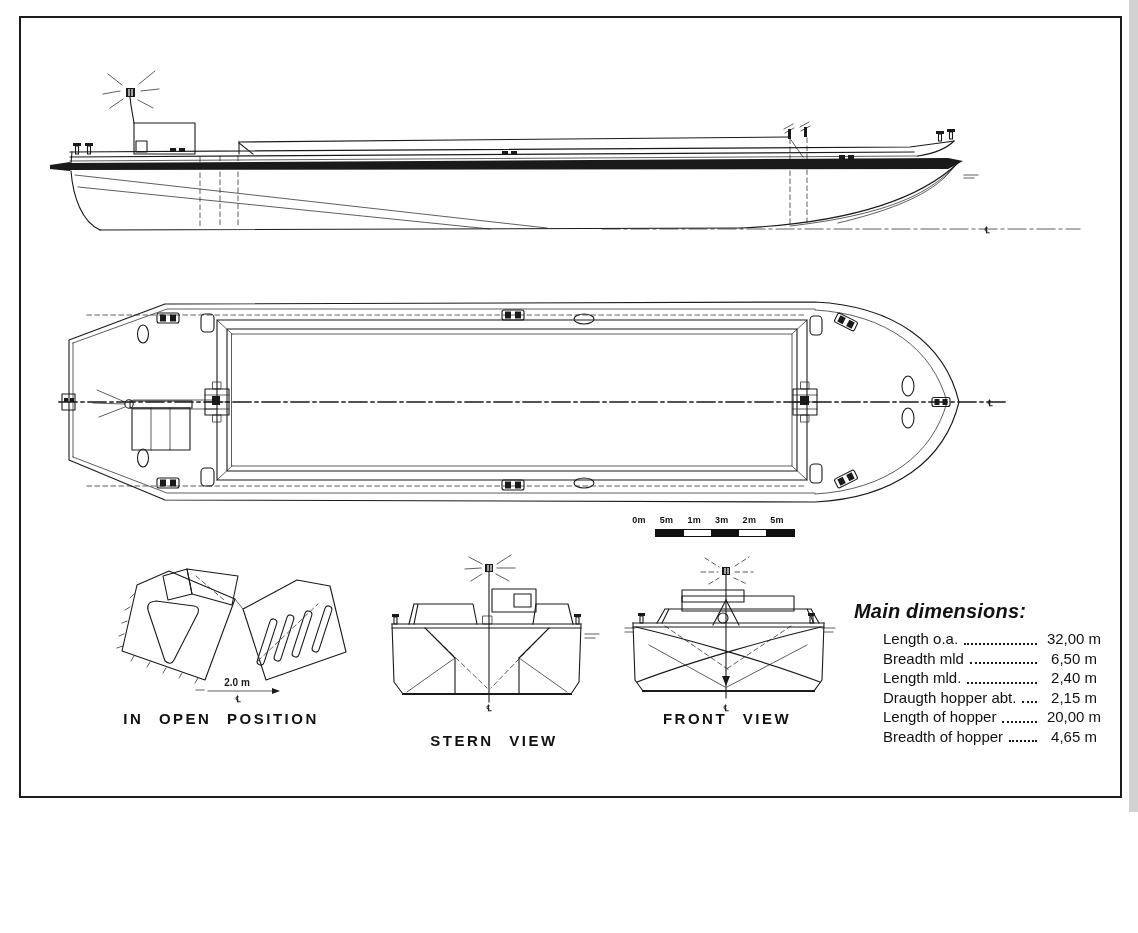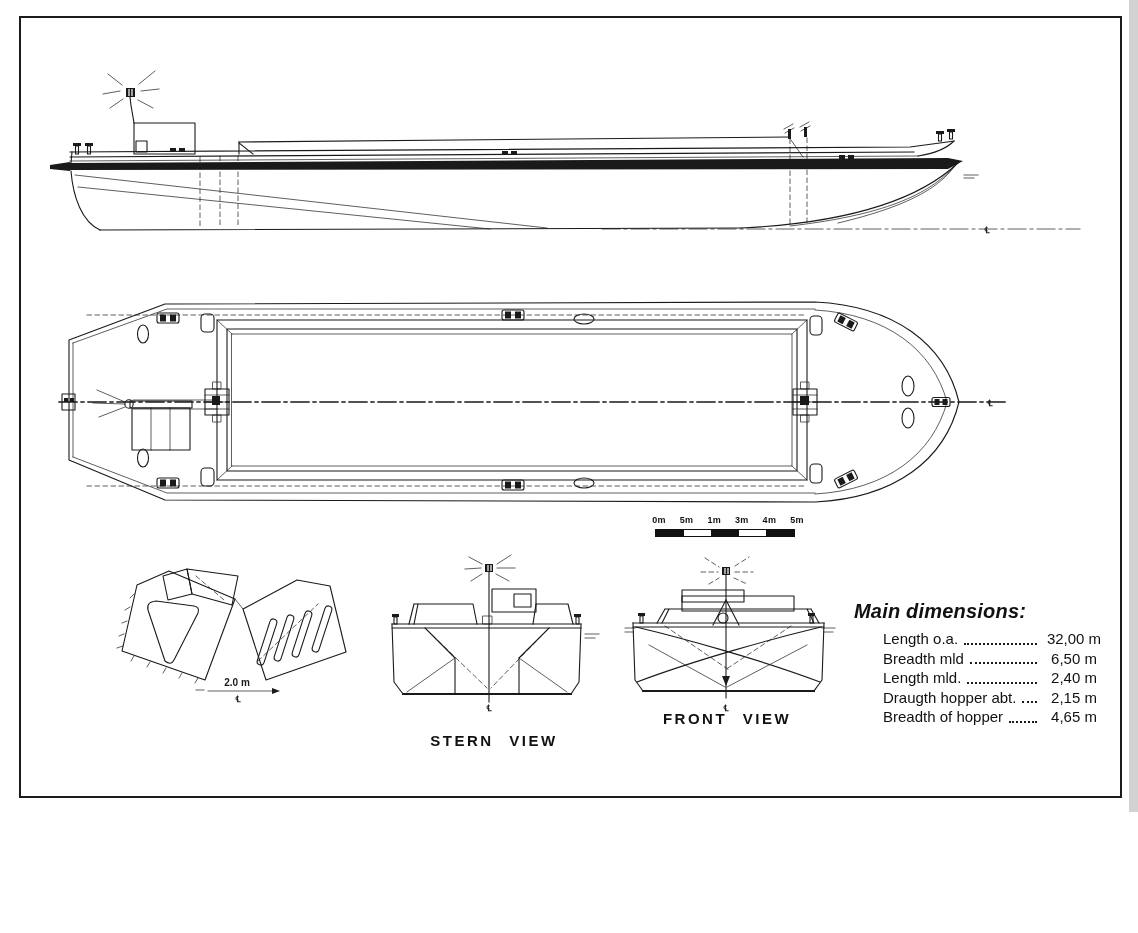--- a/index.html
+++ b/index.html
@@ -227,26 +227,26 @@
     </g>
 
     <g>
       <rect class="ln" x="144" y="32" width="13" height="18" rx="4"></rect>
       <rect class="ln" x="144" y="186" width="13" height="18" rx="4"></rect>
       <rect class="ln" x="753" y="34" width="12" height="19" rx="4"></rect>
       <rect class="ln" x="753" y="182" width="12" height="19" rx="4"></rect>
     </g>
   </svg>
 
-  <div class="scalebar-labels" style="left:638px;top:497px;width:114px;">
+  <div class="scalebar-labels" style="left:618px;top:497px;width:114px;">
     <span style="left:0">0m</span>
     <span style="left:27.6px">5m</span>
     <span style="left:55.2px">1m</span>
     <span style="left:82.8px">3m</span>
-    <span style="left:110.4px">4m</span>
+    <span style="left:110.4px">2m</span>
     <span style="left:138px">5m</span>
   </div>
   <div class="scalebar" style="left:634px;top:511px;">
     <i class="seg-b"></i>
       <i class="seg-w"></i>
       <i class="seg-b"></i>
       <i class="seg-w"></i>
       <i class="seg-b"></i>
   </div>
 
@@ -352,20 +352,21 @@
     <g>
       <rect class="fl" x="13" y="63" width="7" height="3"></rect>
         <rect class="ln" x="15" y="66" width="3" height="7"></rect>
       <rect class="fl" x="183" y="63" width="7" height="3"></rect>
         <rect class="ln" x="185" y="66" width="3" height="7"></rect>
     </g>
     <path class="ln thin" d="M0,78 L10,78 M0,82 L8,82 M197,78 L210,78 M199,82 L208,82"></path>
     <text class="cl" x="101" y="161" text-anchor="middle">℄</text>
   </svg>
 
+  <div class="view-label" style="left:40px;top:692px;width:320px;">IN OPEN POSITION</div>
   <div class="view-label" style="left:373px;top:692px;width:200px;margin-top:22px;">STERN  VIEW</div>
   <div class="view-label" style="left:606px;top:692px;width:200px;">FRONT  VIEW</div>
 
   <div class="main-dims" style="left:833px;top:582px;">
     <h2>Main dimensions:</h2>
     <div class="dim-row">
       <span class="lbl">Length o.a.</span>
       <span class="leader"></span>
       <span class="val">32,00 m</span>
     </div>
@@ -378,20 +379,25 @@
       <span class="lbl">Length mld.</span>
       <span class="leader"></span>
       <span class="val">2,40 m</span>
     </div>
     <div class="dim-row">
       <span class="lbl">Draugth hopper abt.</span>
       <span class="leader"></span>
       <span class="val">2,15 m</span>
     </div>
     <div class="dim-row">
+      <span class="lbl">Length of hopper</span>
+      <span class="leader"></span>
+      <span class="val">20,00 m</span>
+    </div>
+    <div class="dim-row">
       <span class="lbl">Breadth of hopper</span>
       <span class="leader"></span>
       <span class="val">4,65 m</span>
     </div>
   </div>
 
 </div>
 
 <div class="scan-strip"></div>
 

